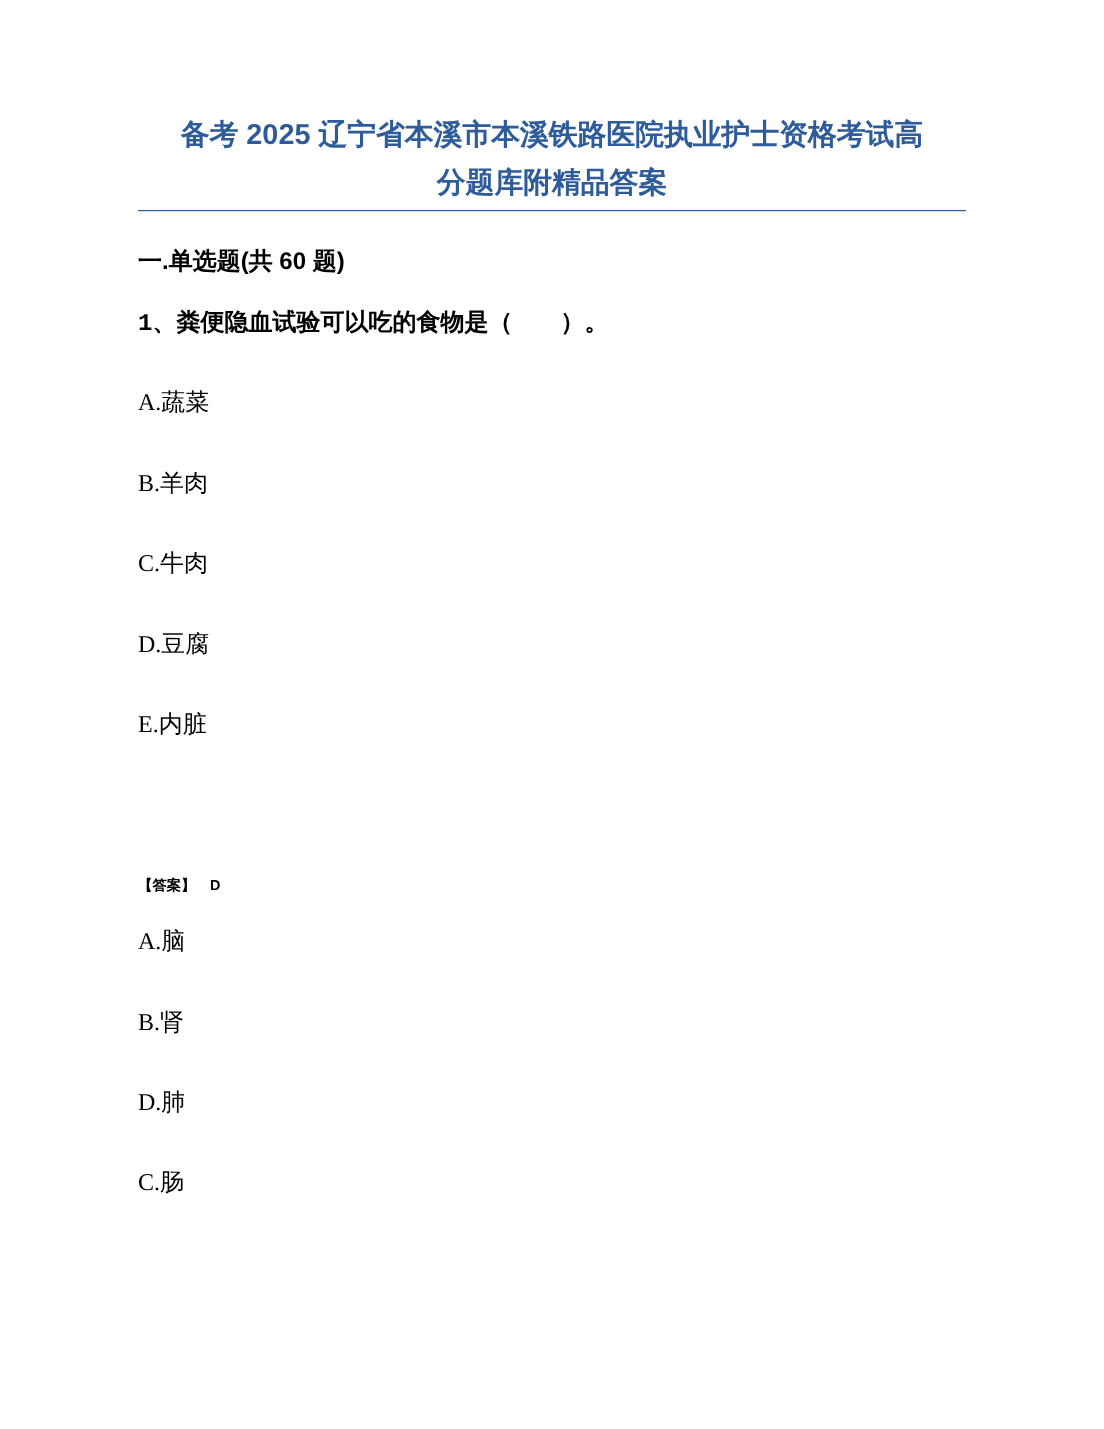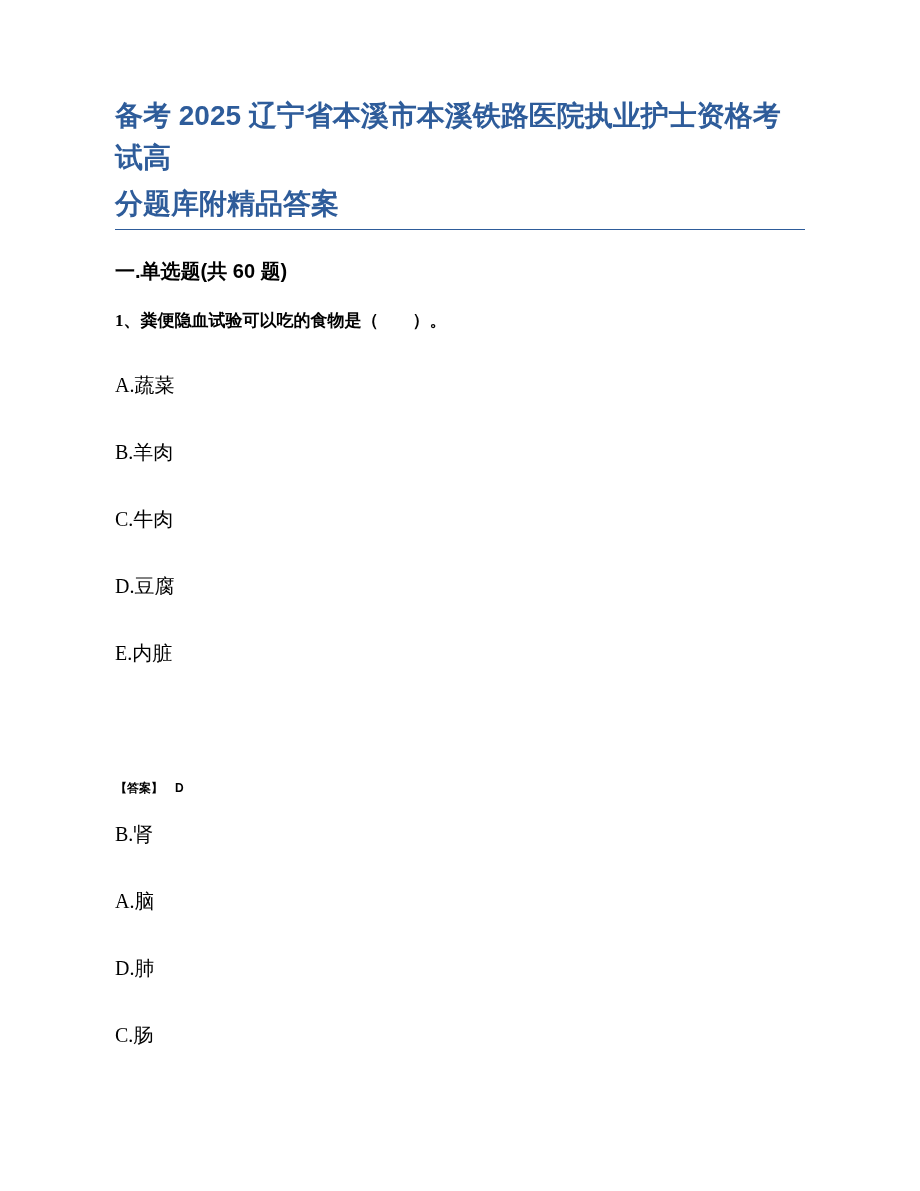--- a/index.html
+++ b/index.html
@@ -10,42 +10,42 @@
     body {
       width: 920px;
       height: 1191px;
       background: #ffffff;
       font-family: "SimSun", "宋体", serif;
       padding: 95px 115px 50px 115px;
       color: #000000;
     }
     .title {
       color: #2e5c9a;
-      font-size: 28px;
+      font-size: 24px;
       font-weight: bold;
-      text-align: left;
+      text-align: center;
       line-height: 1.5;
       margin-bottom: 4px;
       font-family: "SimHei", "黑体", sans-serif;
     }
     .title-underline {
       border-bottom: 1px solid #2e5c9a;
       margin-bottom: 28px;
     }
     .section-header {
       font-size: 20px;
       font-weight: bold;
       margin-bottom: 24px;
       font-family: "SimHei", "黑体", sans-serif;
     }
     .question {
-      font-size: 17px;
+      font-size: 20px;
       font-weight: bold;
       margin-bottom: 40px;
-      font-family: Liberation Serif, serif;
+      font-family: Liberation Mono, monospace;
     }
     .option {
       font-size: 20px;
       margin-bottom: 40px;
       font-family: "SimSun", "宋体", serif;
     }
     .answer {
       font-size: 12px;
       font-weight: bold;
       margin-top: 113px;
@@ -73,17 +73,17 @@
 <div class="option">B.羊肉</div>
 <div class="option">C.牛肉</div>
 <div class="option">D.豆腐</div>
 <div class="option">E.内脏</div>
 
 <div class="answer">
   <span>【答案】</span><span class="answer-letter">D</span>
 </div>
 
 <div class="q2-block">
+  <div class="option">A.脑</div>
   <div class="option">B.肾</div>
-  <div class="option">A.脑</div>
   <div class="option">D.肺</div>
   <div class="option">C.肠</div>
 </div>
 
 </body></html>

